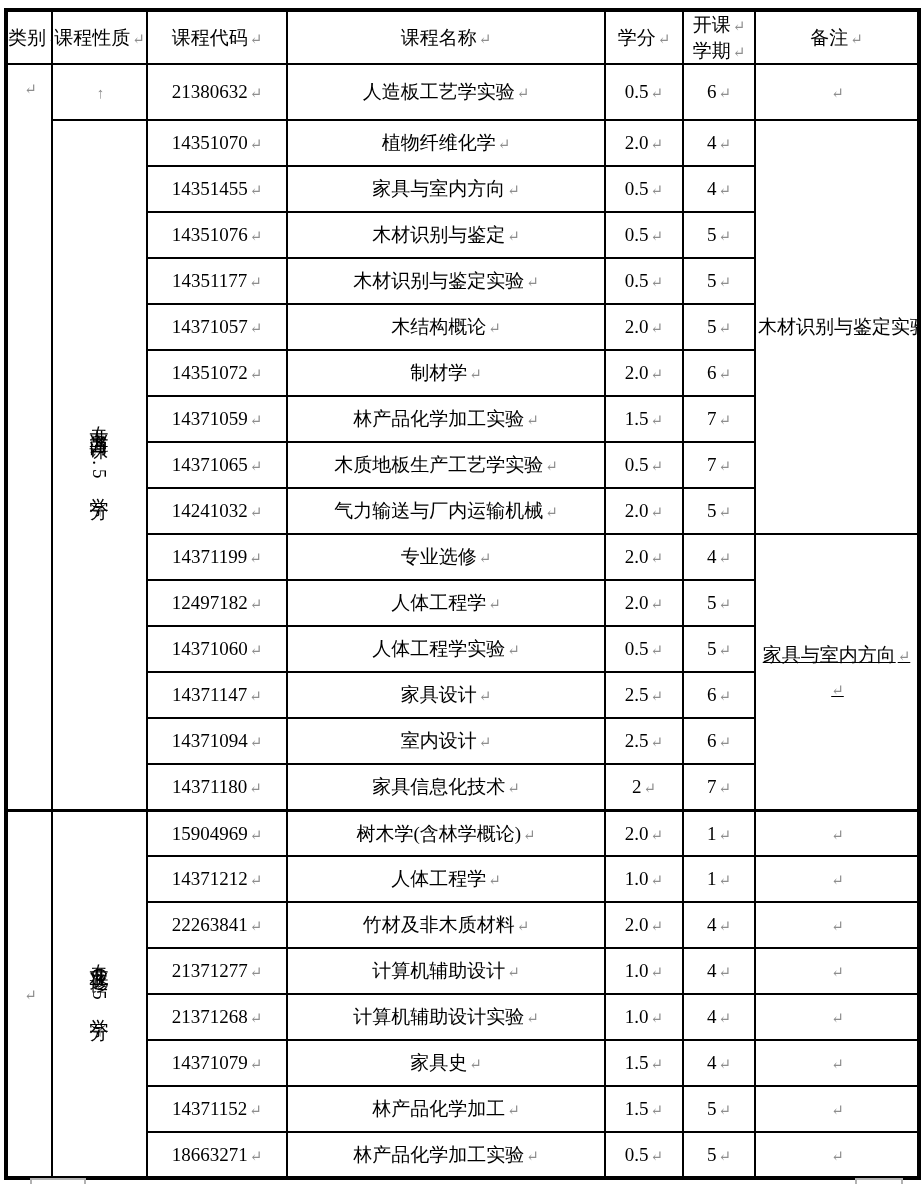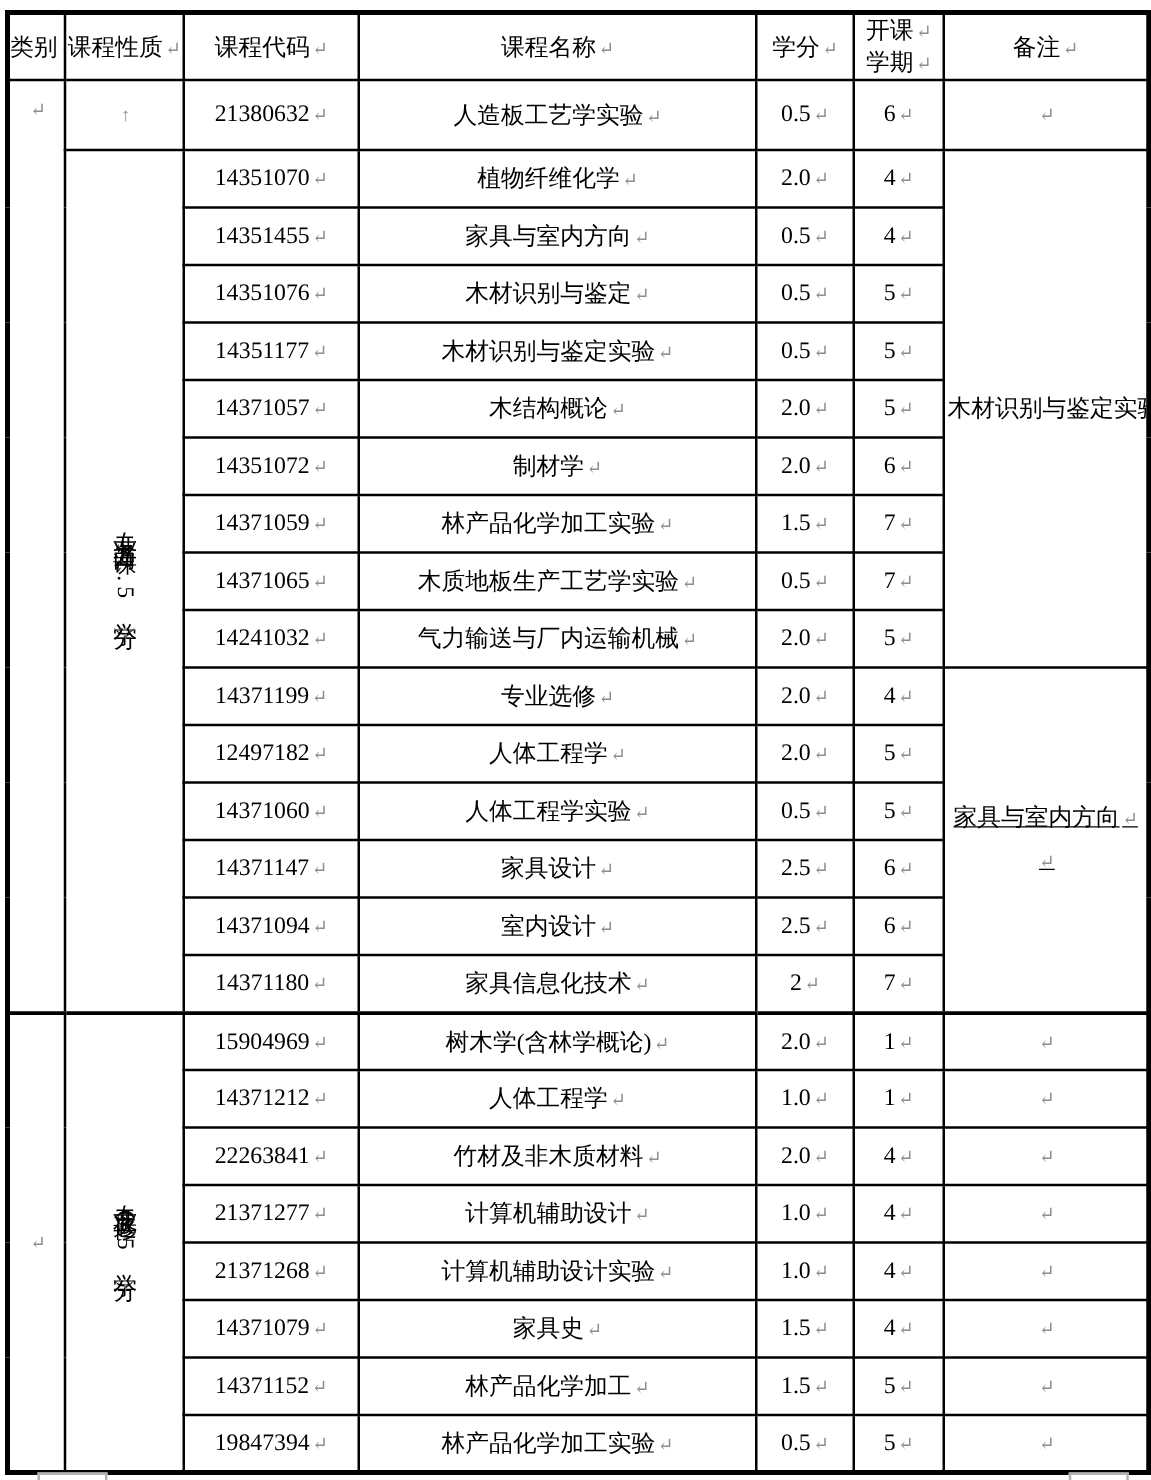--- a/index.html
+++ b/index.html
@@ -239,21 +239,21 @@
 
 <tr>
 <td><span>14371152</span><span class="mark">↵</span></td>
 <td><span>林产品化学加工</span><span class="mark">↵</span></td>
 <td><span>1.5</span><span class="mark">↵</span></td>
 <td><span>5</span><span class="mark">↵</span></td>
 <td><span class="mark">↵</span></td>
 </tr>
 
 <tr>
-<td><span>19847394</span><span class="mark">↵</span></td>
+<td><span>18663271</span><span class="mark">↵</span></td>
 <td><span>林产品化学加工实验</span><span class="mark">↵</span></td>
 <td><span>0.5</span><span class="mark">↵</span></td>
 <td><span>5</span><span class="mark">↵</span></td>
 <td><span class="mark">↵</span></td>
 </tr>
 </tbody>
 </table>
 
 <div class="frag frag-left"></div>
 <div class="frag frag-right"></div>

